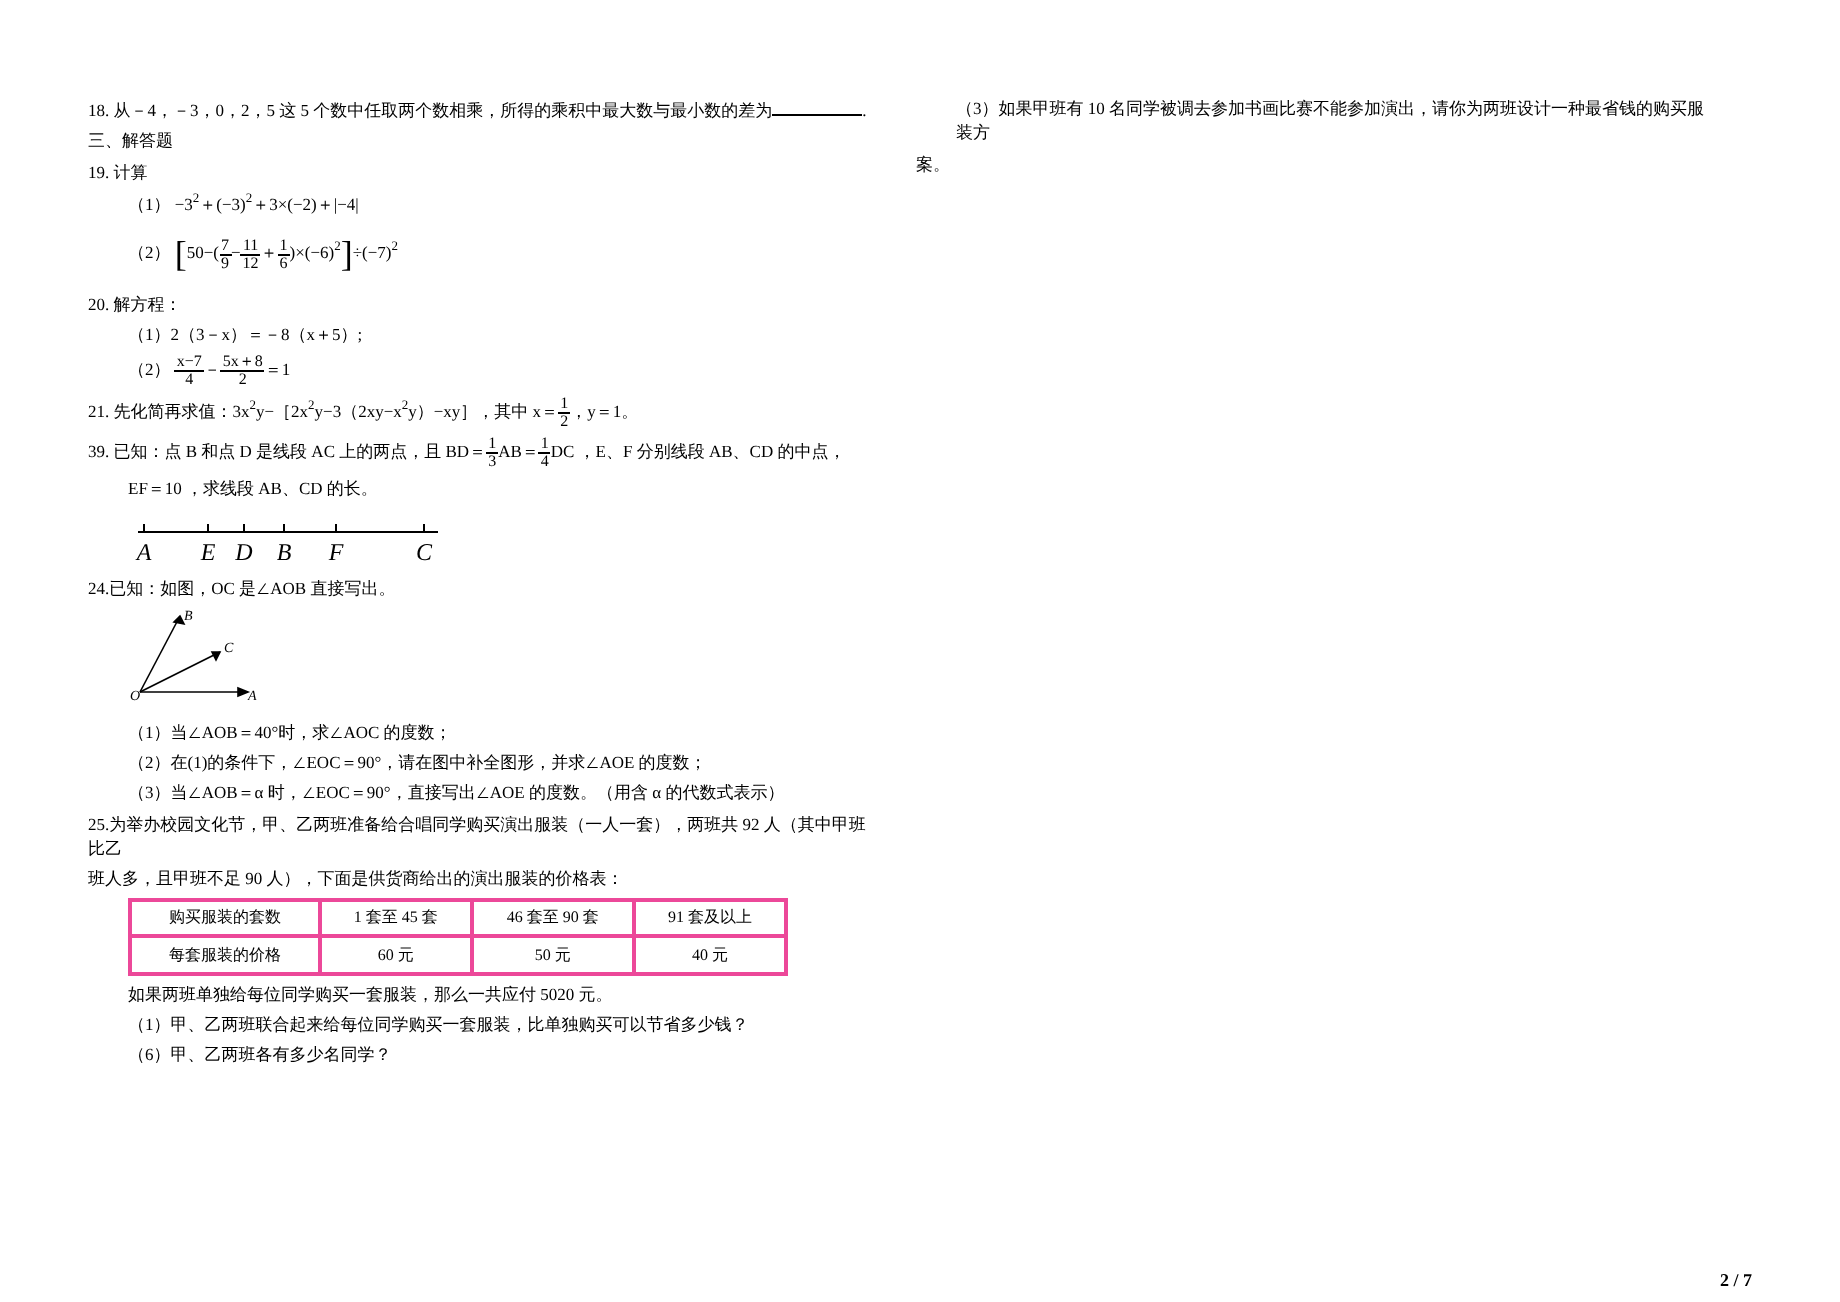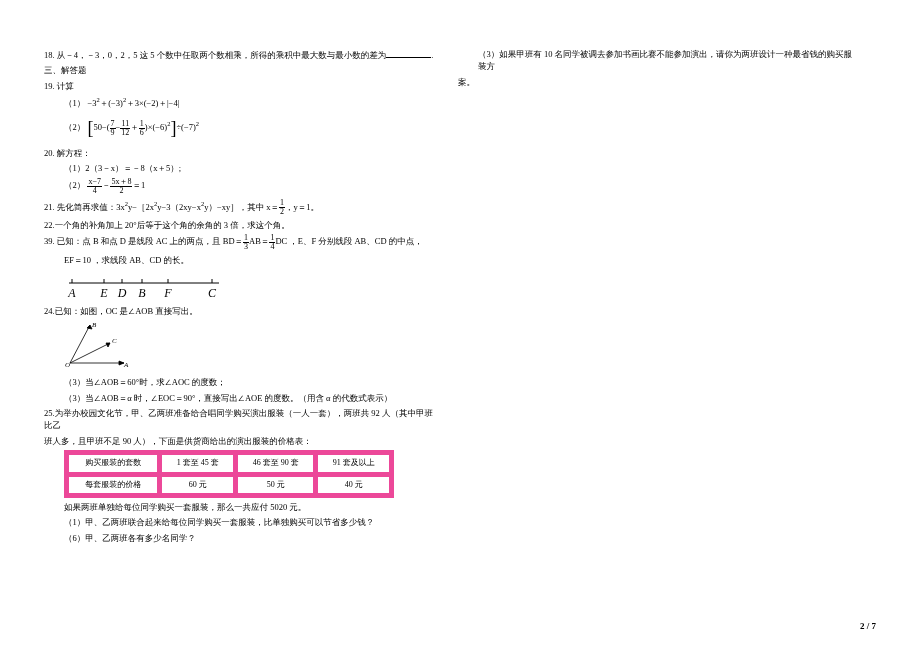--- a/index.html
+++ b/index.html
@@ -16,23 +16,23 @@
 .frac .n{display:block;padding:0 1px;border-bottom:1px solid #000}
 .frac .d{display:block;padding:0 1px}
 .sup{font-size:6.5px;vertical-align:super}
 
 .nline{margin:6px 0 4px 20px}
 .nline svg{display:block}
 
 .angdiag{margin:4px 0 4px 18px}
 
 .tbl{border-collapse:collapse;margin:3px 0 3px 20px;width:330px;font-size:8px}
-.tbl td{border:5px solid #ec4899;padding:2.5px 6px;text-align:center}
+.tbl td{border:2px solid #ec4899;padding:2.5px 6px;text-align:center}
 
-.footer{position:absolute;right:44px;bottom:18px;font-size:9px;font-weight:700}
+.footer{position:absolute;right:44px;bottom:4px;font-size:9px;font-weight:700}
 </style>
 </head>
 <body>
 <div class="page">
 
 <div class="cols">
 
   <div class="col">
 
     <div class="row">
@@ -65,23 +65,20 @@
     <div class="row indent math">
       <span>（2）</span>
       <span class="frac"><span class="n">x−7</span><span class="d">4</span></span><span>－</span><span class="frac"><span class="n">5x＋8</span><span class="d">2</span></span><span>＝1</span>
     </div>
 
     <div class="row math" style="margin-top:4px">
       <span>21.</span>
       <span>先化简再求值：3x</span><span class="sup">2</span><span>y−［2x</span><span class="sup">2</span><span>y−3（2xy−x</span><span class="sup">2</span><span>y）−xy］，其中 x＝</span><span class="frac"><span class="n">1</span><span class="d">2</span></span><span>，y＝1。</span>
     </div>
 
-    <div class="row">
-      <span class="math">22.</span><span>一个角的补角加上 20°后等于这个角的余角的 3 倍，求这个角。</span>
-    </div>
 
     <div class="row math">
       <span>39.</span>
       <span>已知：点 B 和点 D 是线段 AC 上的两点，且 BD＝</span><span class="frac"><span class="n">1</span><span class="d">3</span></span><span>AB＝</span><span class="frac"><span class="n">1</span><span class="d">4</span></span><span>DC ，E、F 分别线段 AB、CD 的中点，</span>
     </div>
     <div class="row indent math">EF＝10 ，求线段 AB、CD 的长。</div>
     <div class="nline">
       <svg width="160" height="28" viewBox="0 0 160 28">
         <line x1="5" y1="10" x2="155" y2="10" stroke="#000" stroke-width="1"></line>
         <g stroke="#000" stroke-width="1">
@@ -117,21 +114,22 @@
           <polygon points="28,4 25,7 30,8" fill="#000"></polygon>
         </g>
         <g font-family="Times New Roman" font-style="italic" font-size="7">
           <text x="30" y="6">B</text>
           <text x="50" y="22">C</text>
           <text x="3" y="46">O</text>
           <text x="62" y="46">A</text>
         </g>
       </svg>
     </div>
-    <div class="row indent">（3）当∠AOB＝60°时，求∠AOC 的度数；</div>
+    <div class="row indent">（1）当∠AOB＝40°时，求∠AOC 的度数；</div>
+    <div class="row indent">（2）在(1)的条件下，∠EOC＝90°，请在图中补全图形，并求∠AOE 的度数；</div>
     <div class="row indent">（3）当∠AOB＝α 时，∠EOC＝90°，直接写出∠AOE 的度数。（用含 α 的代数式表示）</div>
 
     <div class="row">
       <span class="math">25.</span><span>为举办校园文化节，甲、乙两班准备给合唱同学购买演出服装（一人一套），两班共 92 人（其中甲班比乙</span>
     </div>
     <div class="row" style="padding-left:0">班人多，且甲班不足 90 人），下面是供货商给出的演出服装的价格表：</div>
     <table class="tbl">
       <tbody>
             <tr>
         <td>购买服装的套数</td>

